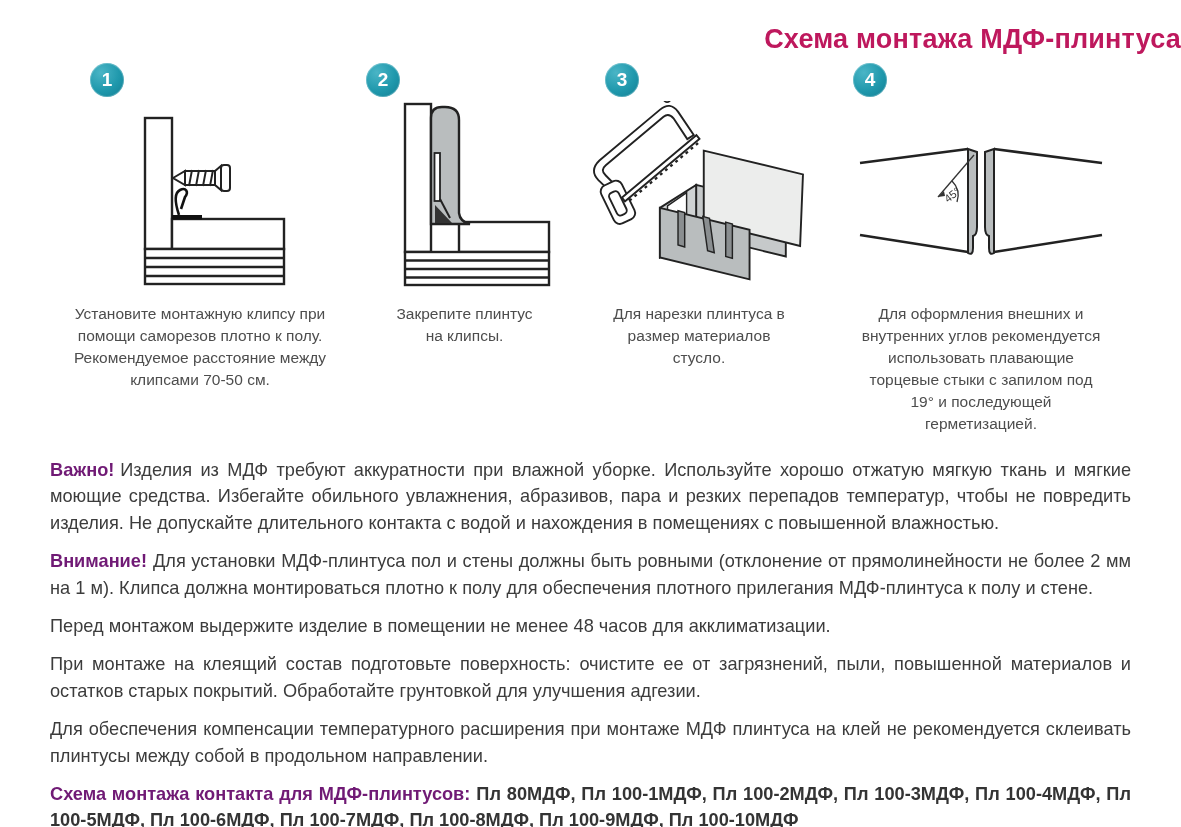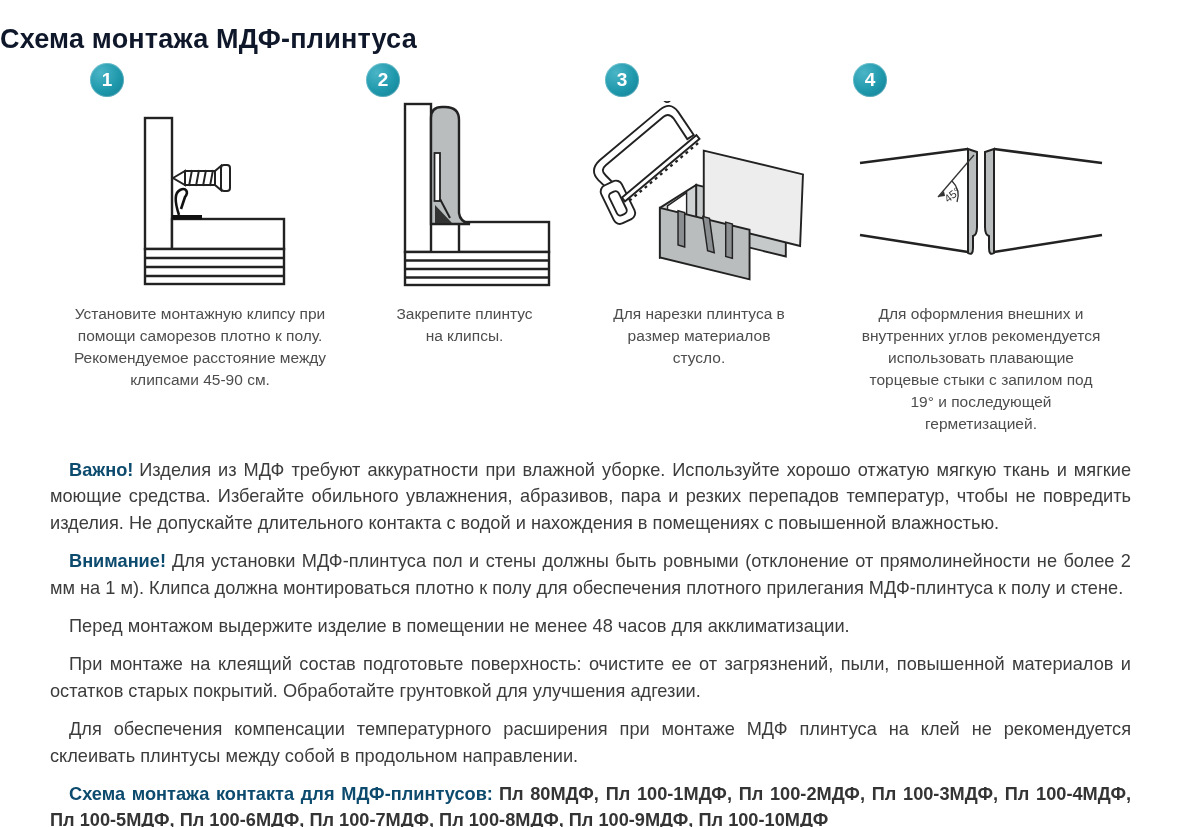--- a/index.html
+++ b/index.html
@@ -2,22 +2,22 @@
 <html lang="ru"><head>
 <meta charset="utf-8">
 <style>
   html,body{margin:0;padding:0;}
   body{
     width:1181px;height:827px;overflow:hidden;background:#ffffff;
     font-family:"Liberation Sans", sans-serif;color:#3c3c3c;
   }
   .page{width:1181px;height:827px;position:relative;}
   h1.title{
-    margin:24px 0 10px;text-align:left;
-    font-size:27px;font-weight:700;color:#0f172a;letter-spacing:.2px;
+    margin:24px 0 10px;text-align:right;
+    font-size:27px;font-weight:700;color:#be185d;letter-spacing:.2px;
   }
   .steps{
     display:flex;justify-content:space-between;
     margin:4px 50px 0;width:1081px;
   }
   .step{position:relative;padding-top:30px;}
   .step.c1{flex:0 0 300px;}
   .step.c2{flex:0 0 205px;}
   .step.c3{flex:0 0 240px;}
   .step.c4{flex:0 0 300px;}
@@ -34,21 +34,21 @@
     margin:16px auto 0;text-align:center;
     font-size:15.5px;line-height:1.42;color:#4d4d4d;
   }
   .c1 .cap{max-width:265px;} .c2 .cap{max-width:140px;}
   .c3 .cap{max-width:175px;} .c4 .cap{max-width:245px;}
   .body-text{margin:22px 50px 0;}
   .para{
     margin:0 0 12px;font-size:18.2px;line-height:1.45;
     text-align:justify;color:#3c3c3c;
   }
-  .para strong{margin-right:6px;color:#0c4a6e;margin-left:19px;}
+  .para strong{margin-right:6px;color:#701a75;}
   .para strong:empty{margin-right:0;}
   .para.footer{font-weight:700;color:#343434;}
   svg .ln{stroke:#222;stroke-width:2.4;fill:#ffffff;}
   svg text{font-family:"Liberation Sans", sans-serif;}
 </style>
 </head>
 <body>
 
 <div class="page">
 
@@ -75,21 +75,21 @@
             <rect x="72" y="56" width="30" height="14"></rect>
             <line x1="79" y1="55" x2="76" y2="71"></line>
             <line x1="86" y1="55" x2="83" y2="71"></line>
             <line x1="93" y1="55" x2="90" y2="71"></line>
             <line x1="100" y1="55" x2="97" y2="71"></line>
             <polygon points="102,56 108,51 108,75 102,70"></polygon>
             <rect x="108" y="50" width="9" height="26" rx="3"></rect>
           </g>
         </svg>
       </div>
-      <p class="cap">Установите монтажную клипсу при помощи саморезов плотно к полу. Рекомендуемое расстояние между клипсами 45-90 см.</p>
+      <p class="cap">Установите монтажную клипсу при помощи саморезов плотно к полу. Рекомендуемое расстояние между клипсами 70-50 см.</p>
     </div>
 
     <div class="step c2">
       <div class="badge">
         <span>2</span>
       </div>
       <div class="fig">
         <svg width="175" height="186" viewBox="0 0 175 186" aria-hidden="true">
           <rect class="ln" x="28" y="3" width="26" height="148"></rect>
           <rect class="ln" x="82" y="121" width="90" height="30"></rect>

